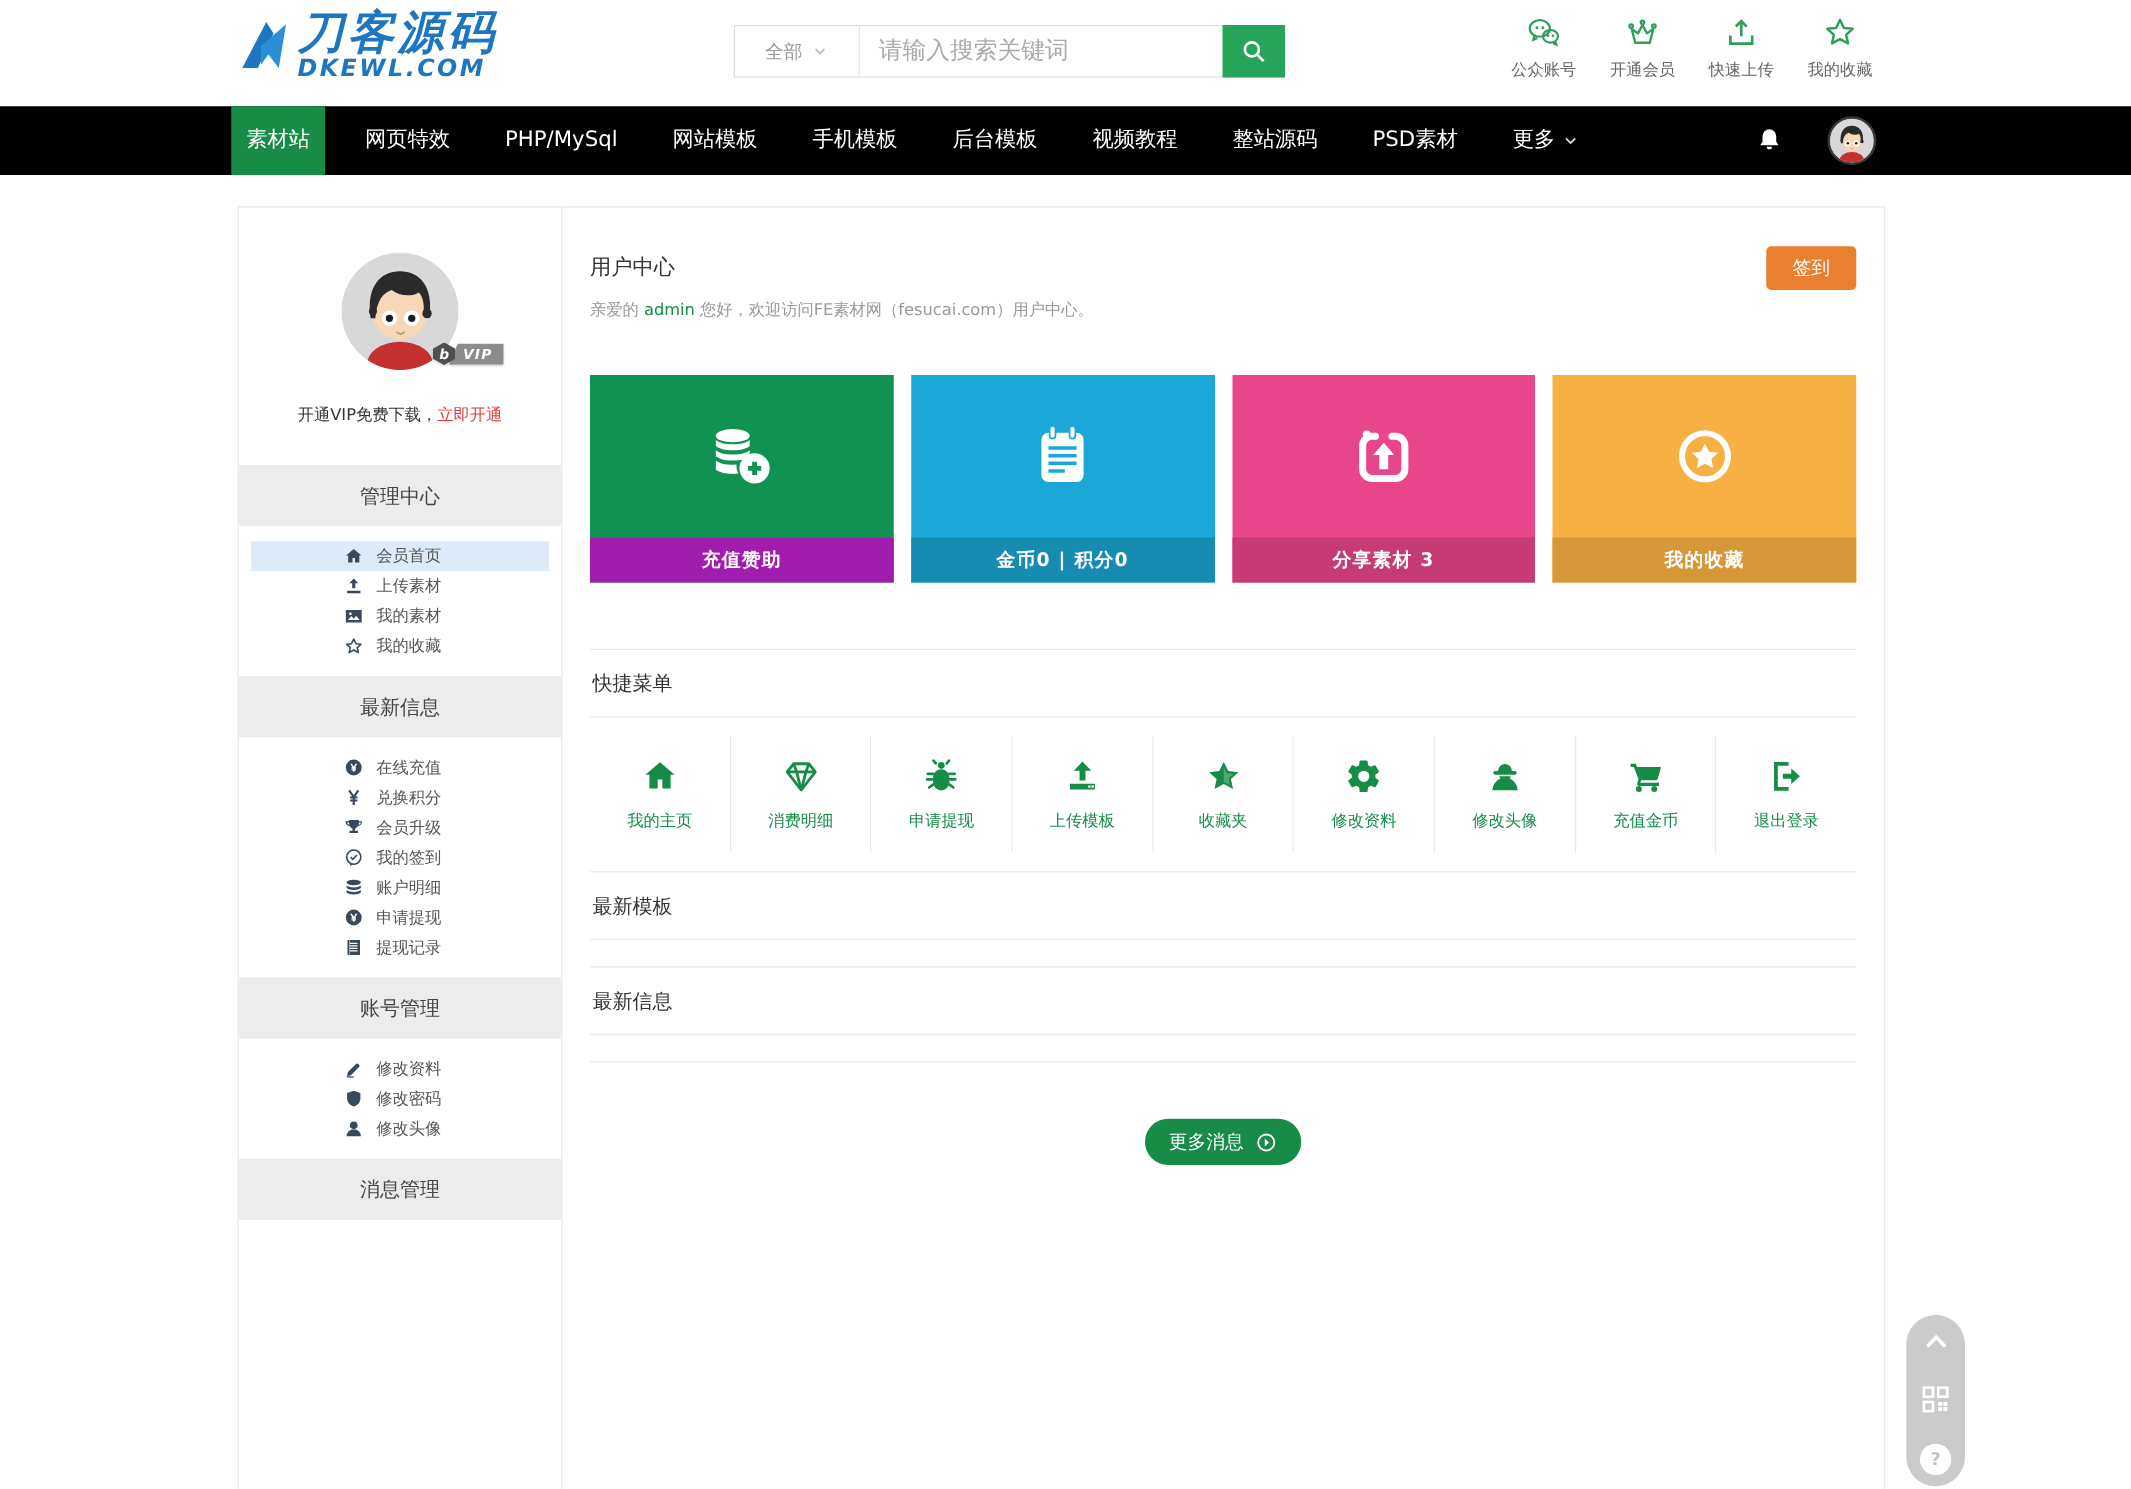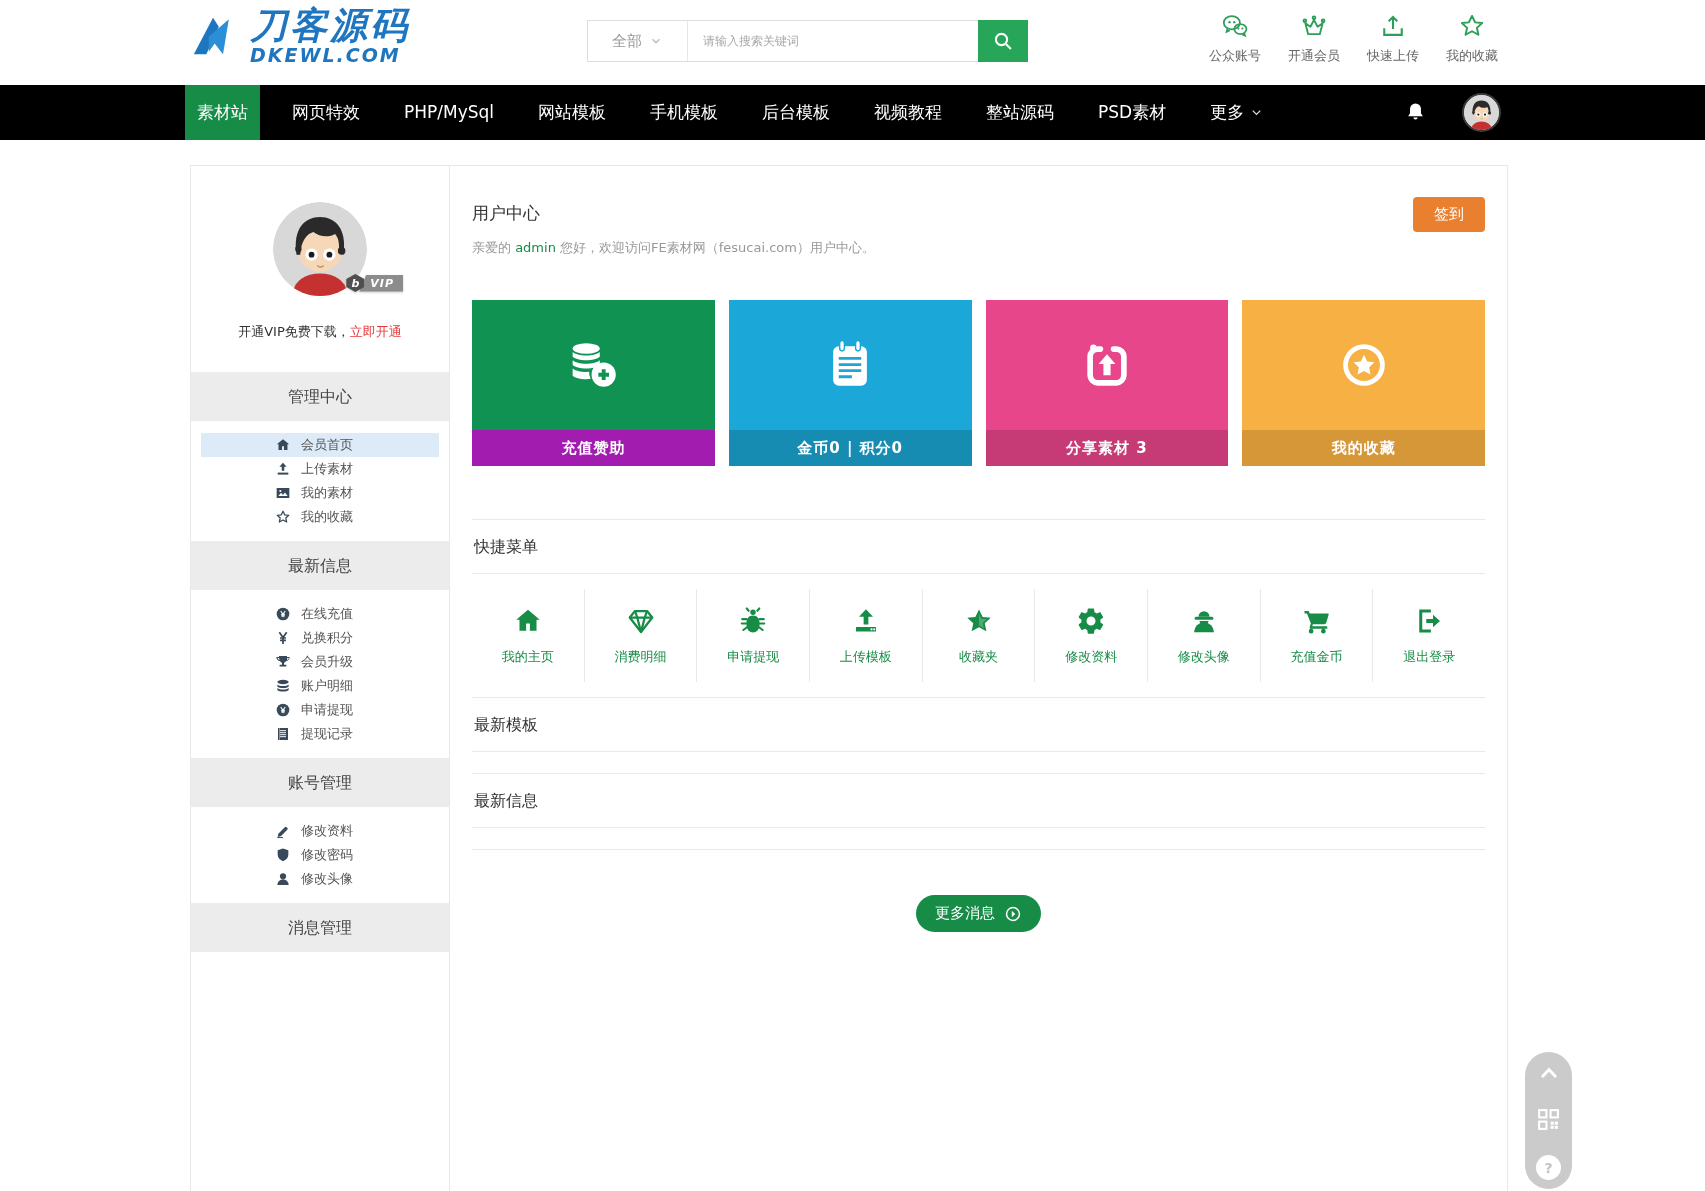--- a/index.html
+++ b/index.html
@@ -1,28 +1,28 @@
 <!DOCTYPE html>
 <html><head>
 <meta charset="utf-8">
 <style>
 *{margin:0;padding:0;box-sizing:border-box}
 html,body{width:1705px;height:1191px}
 body{position:relative;overflow:hidden;background:#fff;font-family:"DejaVu Sans","Liberation Sans",sans-serif;color:#333}
 svg{display:block}
 
 .site-header{height:85px;position:relative;background:#fff}
-.logo{position:absolute;left:188px;top:7px;display:flex;align-items:center;gap:12px;cursor:pointer}
+.logo{position:absolute;left:188px;top:7px;display:flex;align-items:center;gap:0;cursor:pointer}
 .logo-text{line-height:1}
 .logo-cn{font-size:37px;font-weight:bold;font-style:italic;color:#1f76c0;letter-spacing:3px}
 .logo-en{font-size:19px;font-weight:bold;font-style:italic;color:#1f76c0;letter-spacing:2px;margin-top:2px}
 .search-bar{position:absolute;left:587px;top:20px;width:441px;height:42px;display:flex;border:1px solid #ddd}
 .search-cat{width:100px;border-right:1px solid #e6e6e6;display:flex;align-items:center;justify-content:center;gap:7px;color:#999;font-size:15px;cursor:pointer;background:#fff}
 .search-cat svg{width:14px;height:14px;color:#bbb}
-.search-input{flex:1;border:none;outline:none;padding:0 15px;font-size:12px;color:#0c4a6e;background:#fff}
+.search-input{flex:1;border:none;outline:none;padding:0 15px;font-size:19px;color:#0c4a6e;background:#fff}
 .search-input::placeholder{color:#aaa}
 .search-btn{width:50px;background:#27a65a;border:none;cursor:pointer;display:flex;align-items:center;justify-content:center;margin:-1px -1px -1px 0}
 .search-btn svg{width:24px;height:24px}
 .hquick{position:absolute;right:196px;top:12px;display:flex;gap:5px}
 .hq-item{width:74px;display:flex;flex-direction:column;align-items:center;gap:7px;cursor:pointer}
 .hq-item svg{width:28px;height:28px;color:#2e9e5a}
 .hq-item span{font-size:13px;color:#666;white-space:nowrap}
 
 .main-nav{height:55px;background:#000;display:flex;align-items:center;padding-left:185px;position:relative}
 .nav-item{color:#fff;font-size:17px;height:55px;line-height:55px;padding:0 22px;cursor:pointer;white-space:nowrap;display:flex;align-items:center;gap:5px}
@@ -292,20 +292,28 @@
         <span>兑换积分</span>
       </div>
       <div class="side-item">
         <svg viewBox="0 0 24 24">
             <path fill="currentColor" d="M6 3h12v1.5h4c0 3.6-2.4 5.7-5.3 6.1a6.6 6.6 0 0 1-3.2 2.8V16h3.6v2.6H6.9V16h3.6v-2.6a6.6 6.6 0 0 1-3.2-2.8C4.4 10.2 2 8.1 2 4.5h4Zm-2 3c.3 1.5 1.3 2.5 2.7 2.9A11 11 0 0 1 6.2 6Zm14 2.9c1.4-.4 2.4-1.4 2.7-2.9h-2.5a11 11 0 0 1-.2 2.9Z"></path>
           </svg>
         <span>会员升级</span>
       </div>
       <div class="side-item">
         <svg viewBox="0 0 24 24">
+            <circle cx="12" cy="11.5" r="8.5" fill="none" stroke="currentColor" stroke-width="1.9"></circle>
+            <path fill="none" stroke="currentColor" stroke-width="1.9" d="m8.3 11.6 2.6 2.6 4.8-5"></path>
+            <path fill="currentColor" d="m7 19.2 4 1.6-3 1.2Z"></path>
+          </svg>
+        <span>我的签到</span>
+      </div>
+      <div class="side-item">
+        <svg viewBox="0 0 24 24">
             <ellipse cx="12" cy="6" rx="8.5" ry="3.2" fill="currentColor"></ellipse>
             <path fill="currentColor" d="M3.5 9.7c1.6 1.5 4.8 2.4 8.5 2.4s6.9-.9 8.5-2.4v3c-1.6 1.5-4.8 2.4-8.5 2.4s-6.9-.9-8.5-2.4Zm0 5.3c1.6 1.5 4.8 2.4 8.5 2.4s6.9-.9 8.5-2.4v3c-1.6 1.5-4.8 2.4-8.5 2.4S5.1 19.5 3.5 18Z"></path>
           </svg>
         <span>账户明细</span>
       </div>
       <div class="side-item">
         <svg viewBox="0 0 24 24">
             <circle cx="12" cy="12" r="9.5" fill="currentColor"></circle>
             <g stroke="#fff" stroke-width="1.6" fill="none">
               <path d="M8.6 7.5 12 12.4l3.4-4.9M12 12.4V17M9.3 12.6h5.4M9.3 14.8h5.4"></path>

